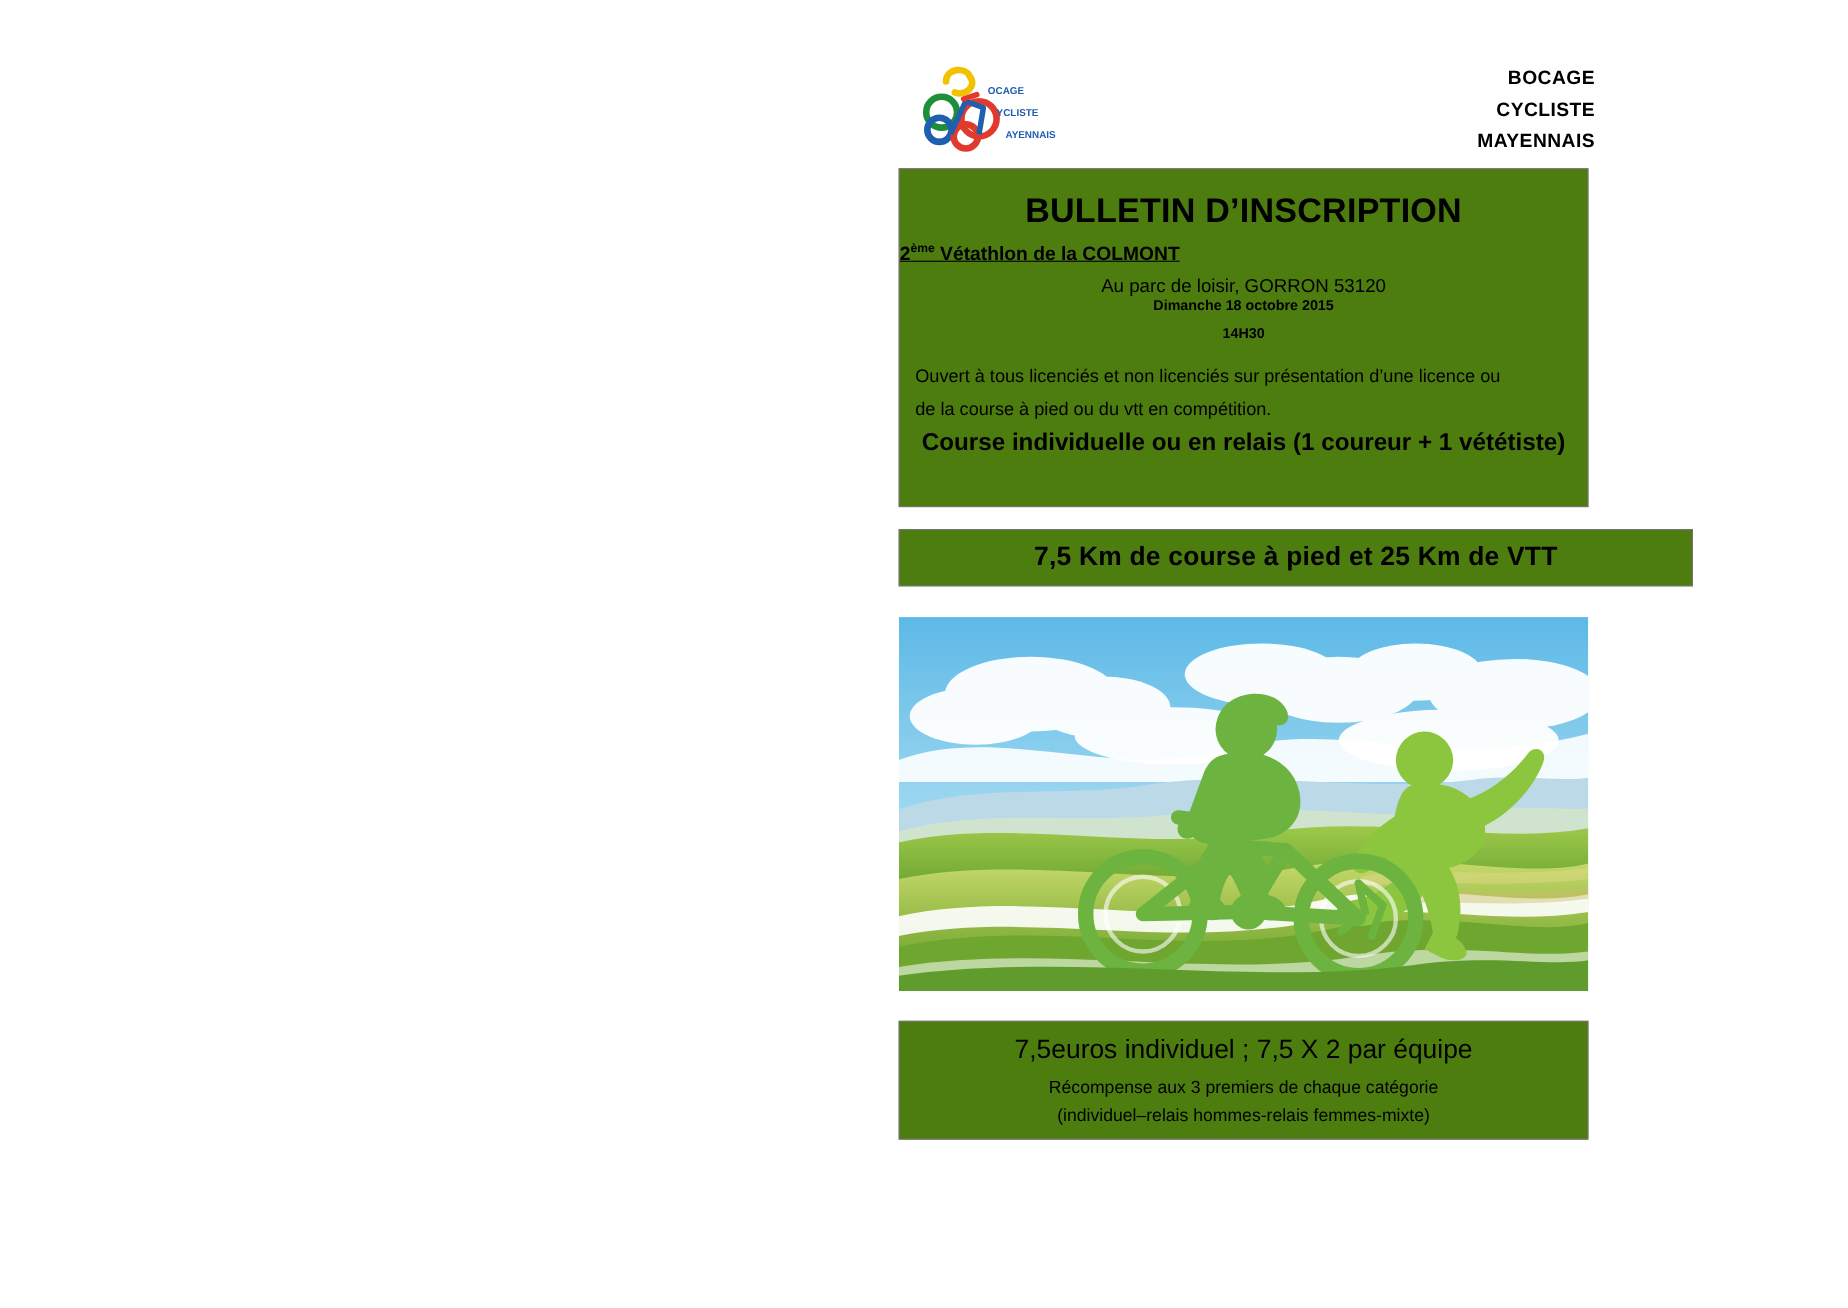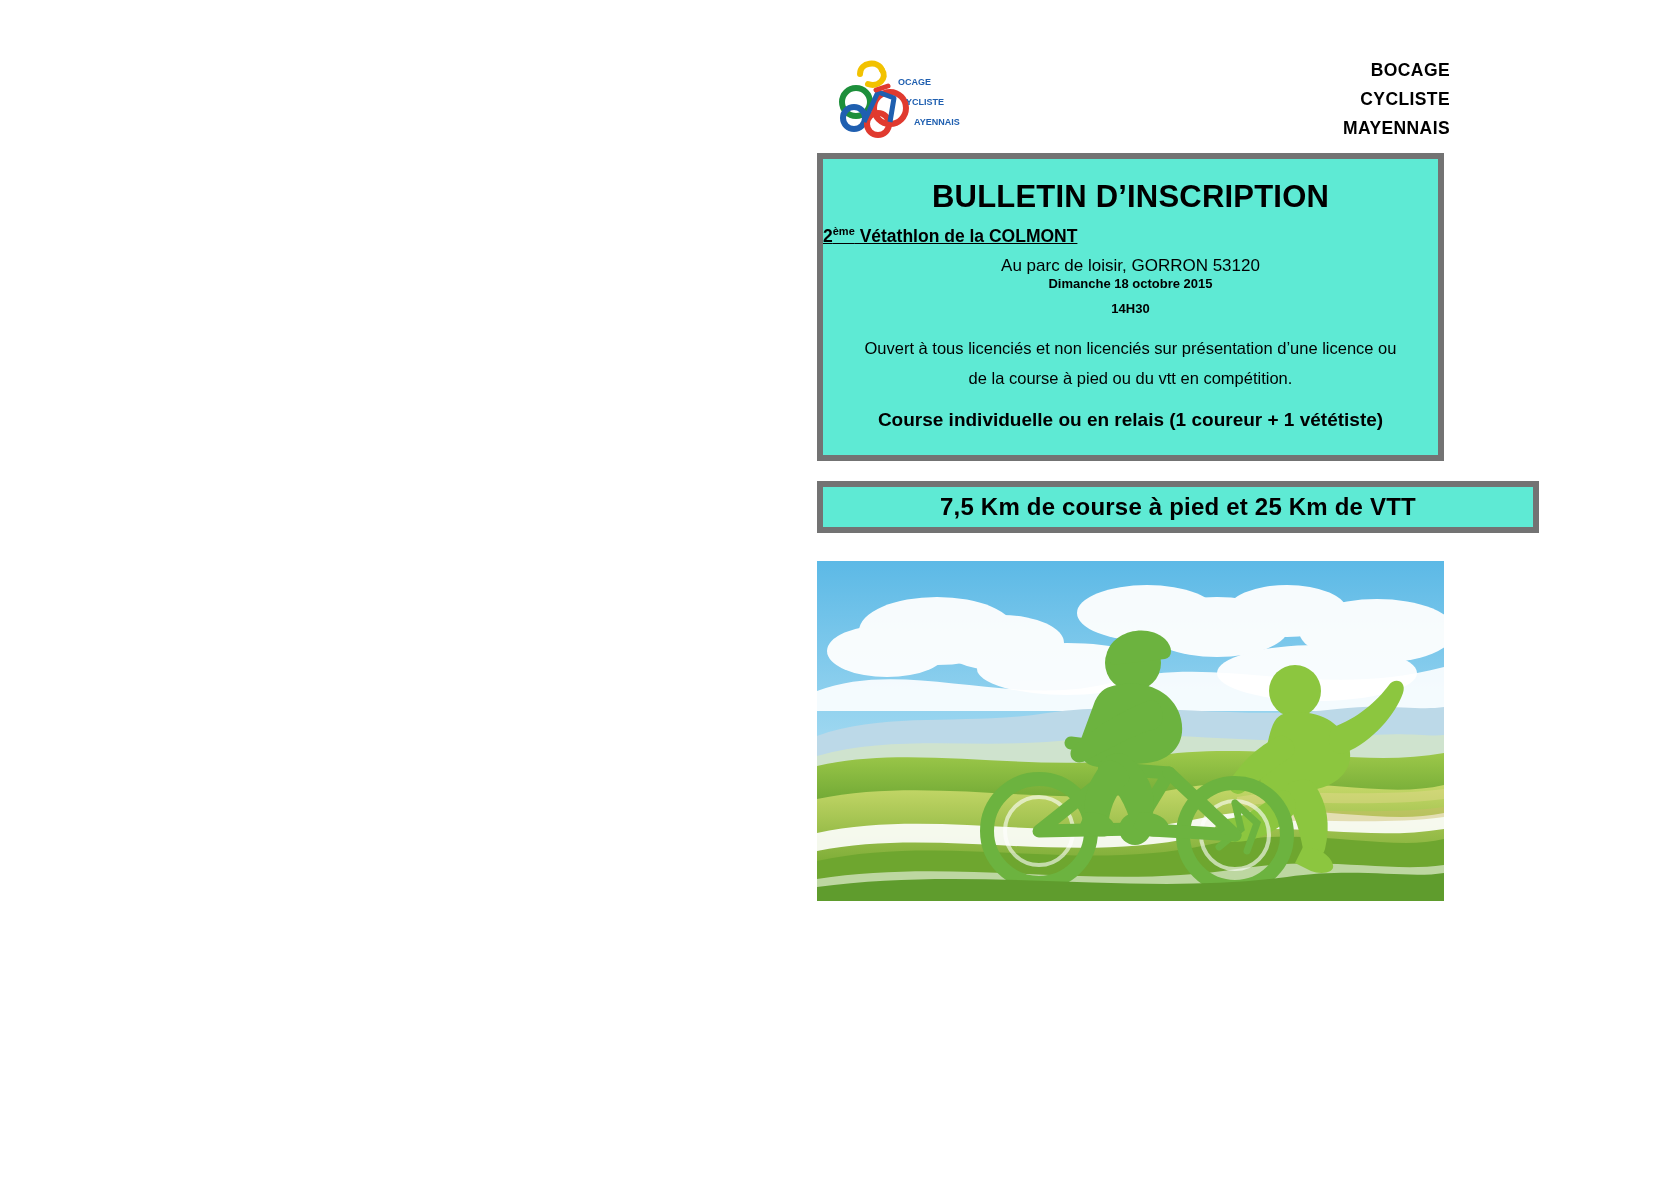--- a/index.html
+++ b/index.html
@@ -43,22 +43,22 @@
     font-size: 17.5px;
     letter-spacing: 0.4px;
     line-height: 29px;
     color: #000;
   }
   .club-name div { white-space: nowrap; }
 
   
   .box {
     position: absolute;
-    border: 6px solid #737373;
-    background: #5eead4;
+    border: 1px solid #737373;
+    background: #4d7c0f;
     box-sizing: border-box;
   }
 
   #main-box {
     left: 817px;
     top: 153px;
     width: 627px;
     height: 308px;
     padding-top: 14px;
   }
@@ -84,29 +84,28 @@
     text-align: center;
     font-size: 17px;
   }
   .line-bold {
     text-align: center;
     font-size: 13px;
     font-weight: bold;
     margin-bottom: 10px;
   }
   .paragraph {
-    text-align: center;
     font-size: 16.5px;
     line-height: 30px;
     padding: 0 14px;
     margin-top: 17px;
   }
   .line-bold.last {
-    margin-top: 16px;
-    font-size: 19px;
+    margin-top: 2px;
+    font-size: 22px;
   }
 
   #distance-box {
     left: 817px;
     top: 481px;
     width: 722px;
     height: 52px;
     display: flex;
     align-items: center;
     justify-content: center;
@@ -289,14 +288,19 @@
         <path d="M284 204 C270 222, 264 242, 270 258 C274 270, 290 270, 292 258 C294 244, 300 232, 310 222 C320 212, 294 190, 284 204 Z"></path>
 
         <path d="M322 252 C336 250, 350 256, 352 266 C354 274, 340 278, 330 274 L316 266 Z"></path>
         <path d="M268 252 C282 250, 296 256, 298 266 C300 274, 286 278, 276 274 L262 266 Z"></path>
       </g>
 
       <path d="M0 326 C160 304, 320 336, 470 316 C540 306, 590 318, 627 312 L627 340 L0 340 Z" fill="#5f9c2d"></path>
     </svg>
   </div>
 
+  <div class="box" id="price-box">
+    <div class="price-main">7,5euros individuel ; 7,5 X 2 par équipe</div>
+    <div class="price-sub">Récompense aux 3 premiers de chaque catégorie</div>
+    <div class="price-sub">(individuel–relais hommes-relais femmes-mixte)</div>
+  </div>
 
 </div>
 
 </body></html>

